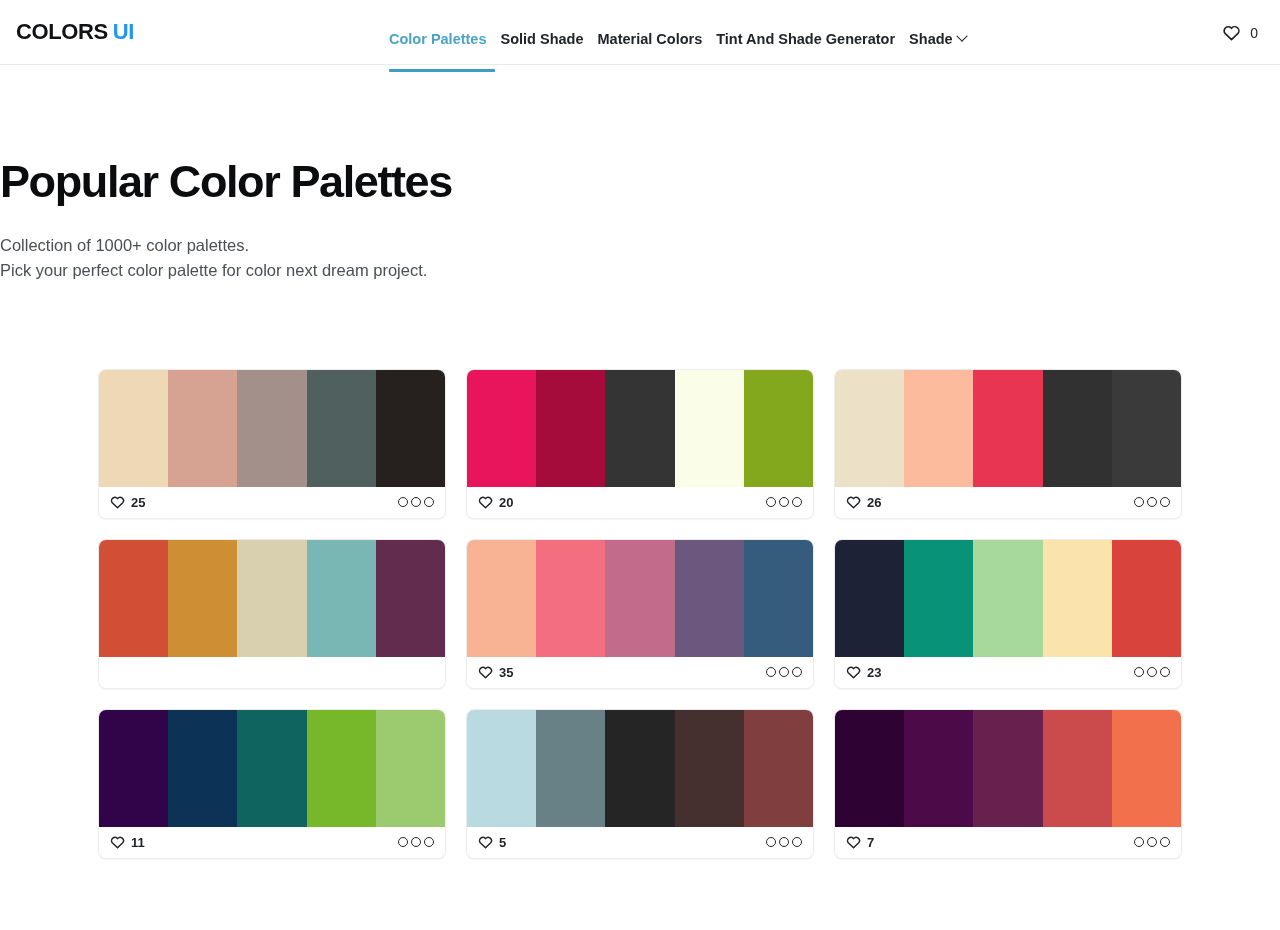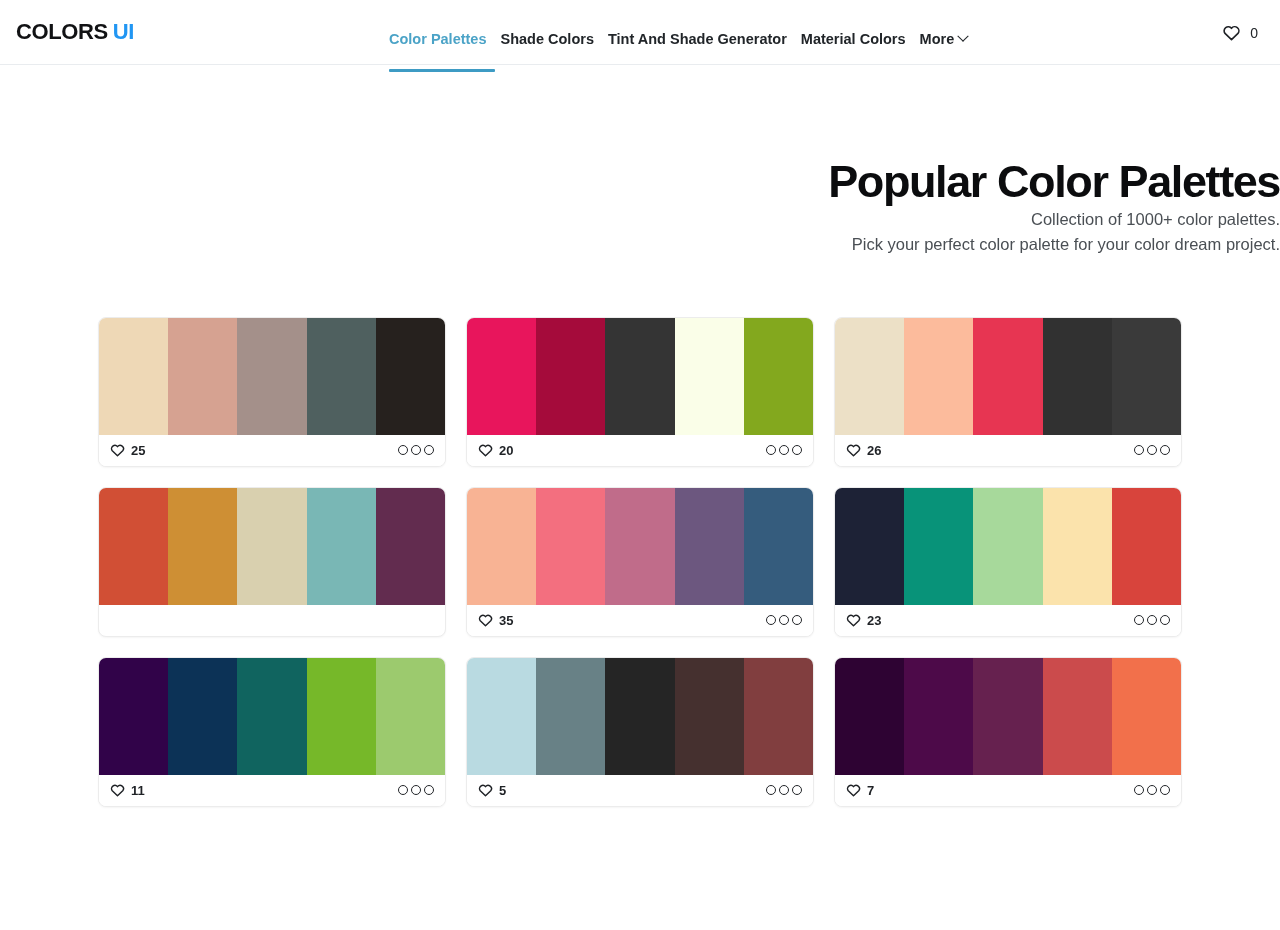--- a/index.html
+++ b/index.html
@@ -53,36 +53,37 @@
     transform:rotate(45deg) translate(-2px,-2px);
   }
   .fav-box {
     position:absolute; right:22px; top:0; height:65px;
     display:flex; align-items:center; gap:9px;
     cursor:pointer;
   }
   .fav-count { font-size:14px; color:#212529; font-weight:400; }
 
   
-  .hero { text-align:right; padding-top:92px; }
+  .hero { text-align:left; padding-top:92px; }
   .hero h1 {
     font-size:45px; font-weight:800; letter-spacing:-1.4px;
     color:#0b0c0e; line-height:1.1;
   }
   .hero p {
+    margin-top:26px;
     font-size:16.5px; color:#4a4f54; line-height:1.55; font-weight:400;
   }
 
   
   .grid {
     display:grid;
     grid-template-columns:repeat(3, 348px);
     justify-content:center;
     column-gap:44px; row-gap:44px;
-    margin-top:59px;
+    margin-top:85px;
     gap:20px;
   }
   .card {
     background:#fff;
     border:1px solid #ececec;
     border-radius:8px;
     overflow:hidden;
     box-shadow:0 1px 2px rgba(0,0,0,0.045);
     cursor:pointer;
   }
@@ -109,49 +110,49 @@
 <div class="navbar">
   <div class="brand">
     <span>COLORS</span><span class="ui">UI</span>
   </div>
 
   <nav class="nav-links">
     <a class="nav-link active" href="#">
         <span>Color Palettes</span>
       </a>
     <a class="nav-link" href="#">
-        <span>Shade Colors</span>
+        <span>Solid Shade</span>
+      </a>
+    <a class="nav-link" href="#">
+        <span>Material Colors</span>
       </a>
     <a class="nav-link" href="#">
         <span>Tint And Shade Generator</span>
       </a>
     <a class="nav-link" href="#">
-        <span>Material Colors</span>
-      </a>
-    <a class="nav-link" href="#">
-        <span>More</span>
+        <span>Shade</span>
         <span class="chev"></span>
       </a>
   </nav>
 
   <div class="fav-box">
     <span>
       <svg width="19" height="17" viewBox="0 0 24 22">
         <path d="M12 20.3 3.6 12.2A5.3 5.3 0 0 1 12 5.6a5.3 5.3 0 0 1 8.4 6.6L12 20.3z" fill="none" stroke="#1f2226" stroke-width="2.1" stroke-linejoin="round"></path>
       </svg>
     </span>
     <span class="fav-count">0</span>
   </div>
 </div>
 
 <div class="hero">
   <h1>Popular Color Palettes</h1>
   <p>
     <span>Collection of 1000+ color palettes.</span><br>
-    <span>Pick your perfect color palette for your color dream project.</span>
+    <span>Pick your perfect color palette for color next dream project.</span>
   </p>
 </div>
 
 <div class="grid" id="grid">
     <div class="card">
       <div class="swatches">
         <div class="swatch" title="#eed8b6" style="background: rgb(238, 216, 182);"></div>
         <div class="swatch" title="#d6a291" style="background: rgb(214, 162, 145);"></div>
         <div class="swatch" title="#a4908a" style="background: rgb(164, 144, 138);"></div>
         <div class="swatch" title="#4f605f" style="background: rgb(79, 96, 95);"></div>

